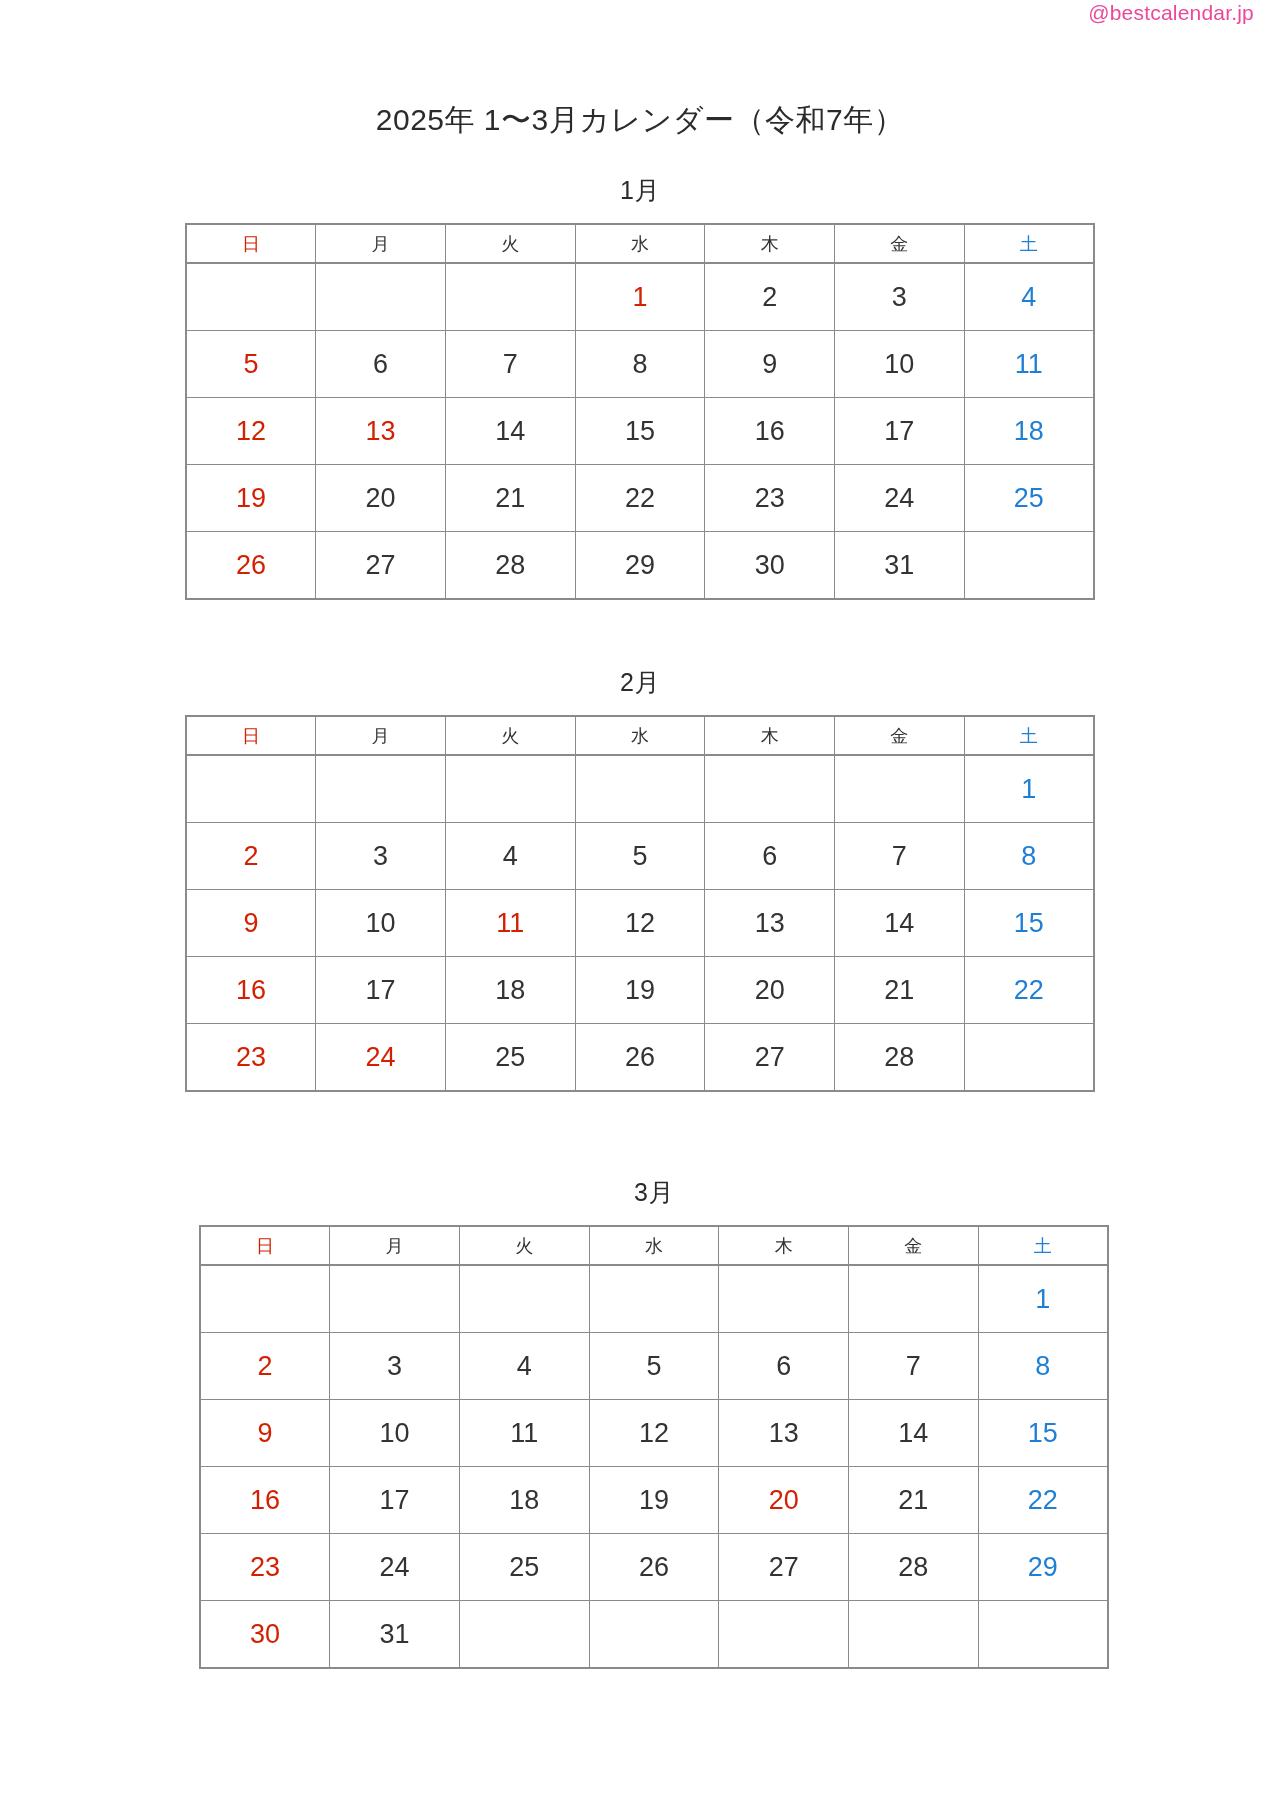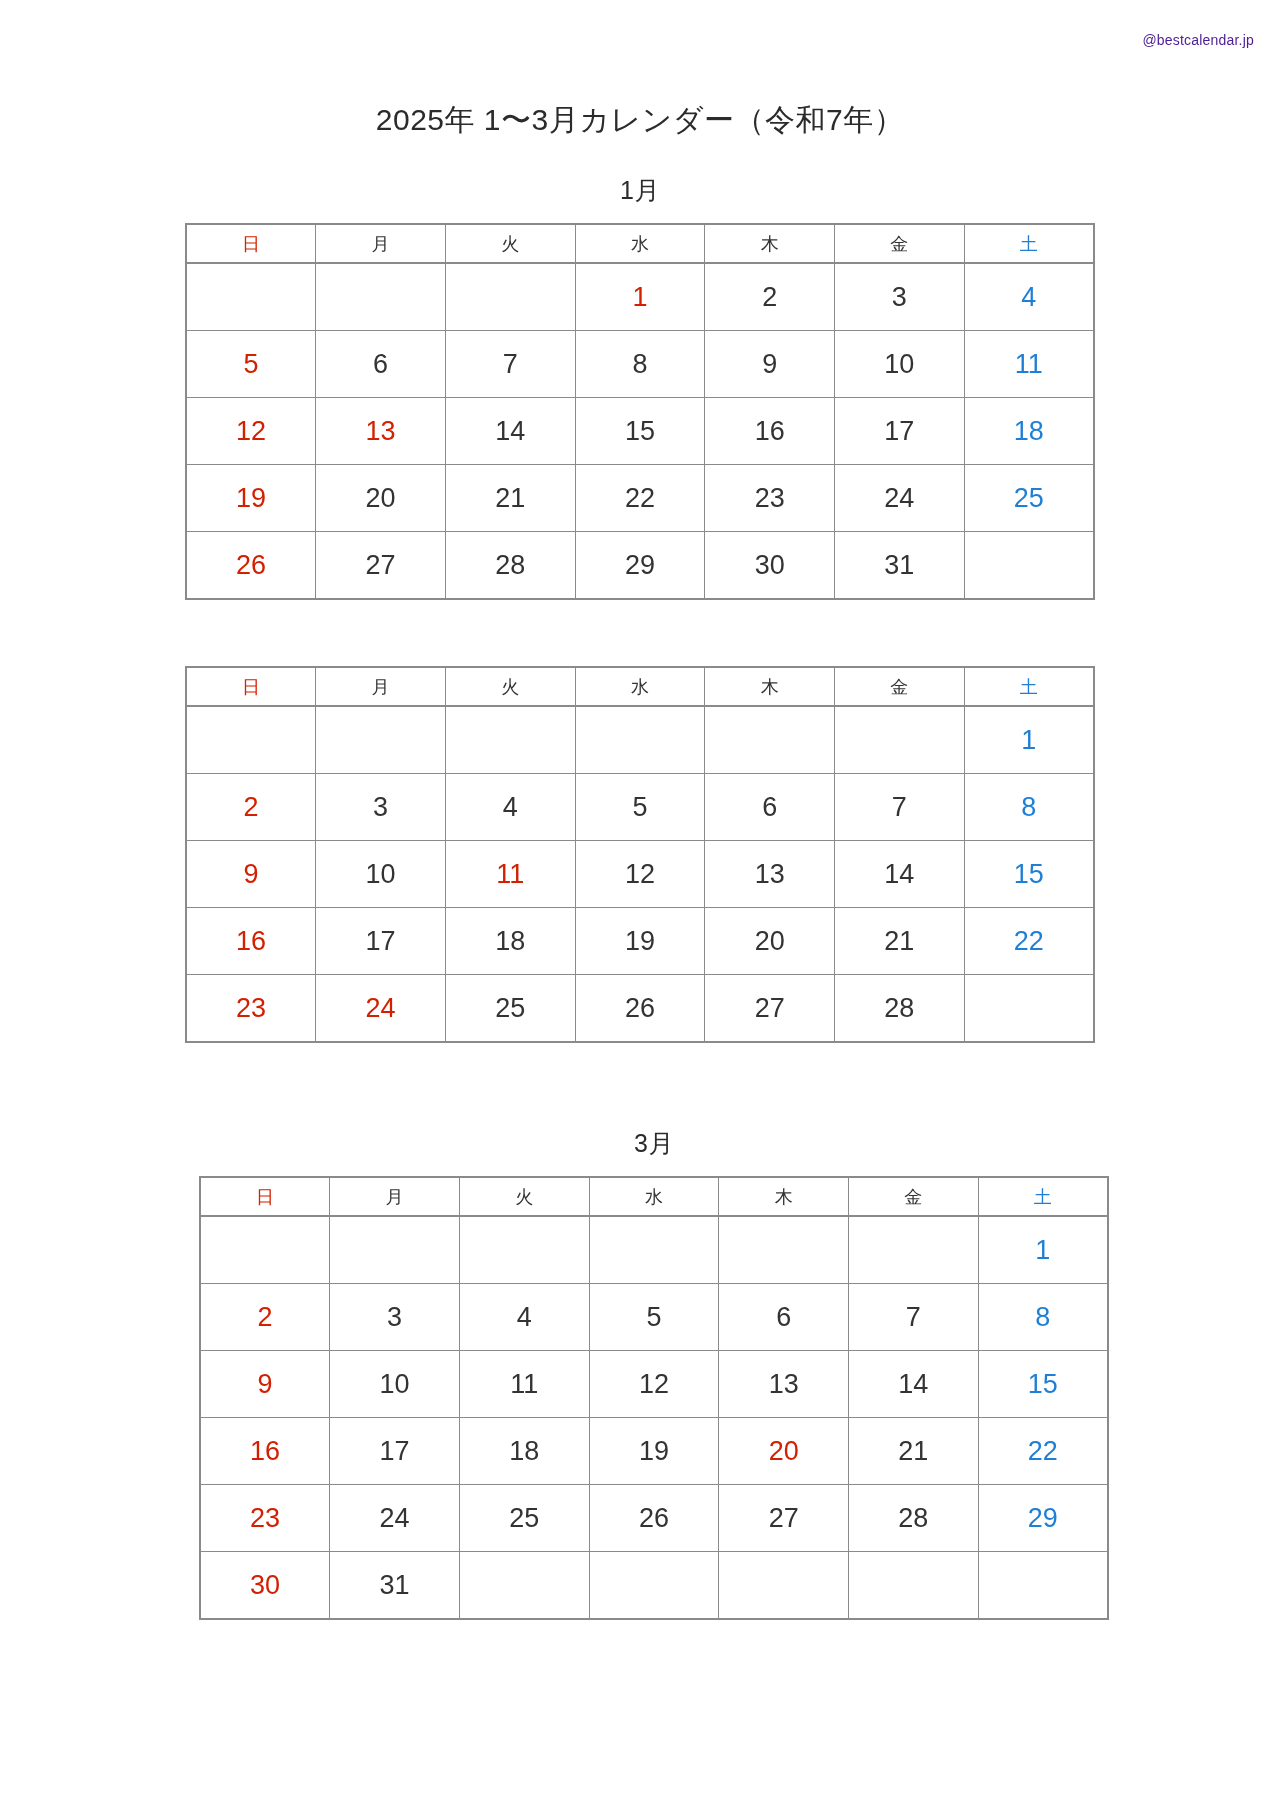--- a/index.html
+++ b/index.html
@@ -6,23 +6,23 @@
   body {
     width:1280px; height:1811px;
     background:#ffffff;
     font-family:"Liberation Sans","DejaVu Sans",sans-serif;
     color:#333333;
     position:relative;
     overflow:hidden;
   }
   .watermark {
     position:absolute;
-    top:32px; right:26px;
-    font-size:14px;
-    color:#4c1d95;
+    top:1px; right:26px;
+    font-size:21px;
+    color:#ec4899;
     letter-spacing:0.2px;
   }
   .page-title {
     text-align:center;
     font-size:30px;
     color:#2b2b2b;
     font-weight:400;
     margin:0;
     padding-top:100px;
     letter-spacing:0.5px;
@@ -131,20 +131,21 @@
           <td class="wd">29</td>
           <td class="wd">30</td>
           <td class="wd">31</td>
           <td class="empty"></td>
         </tr>
       </tbody>
   </table>
 </div>
 
 <div class="month-block second">
+  <div class="month-label">2月</div>
   <table class="cal">
     <thead>
         <tr>
           <th class="sun">日</th>
           <th class="wd">月</th>
           <th class="wd">火</th>
           <th class="wd">水</th>
           <th class="wd">木</th>
           <th class="wd">金</th>
           <th class="sat">土</th>

